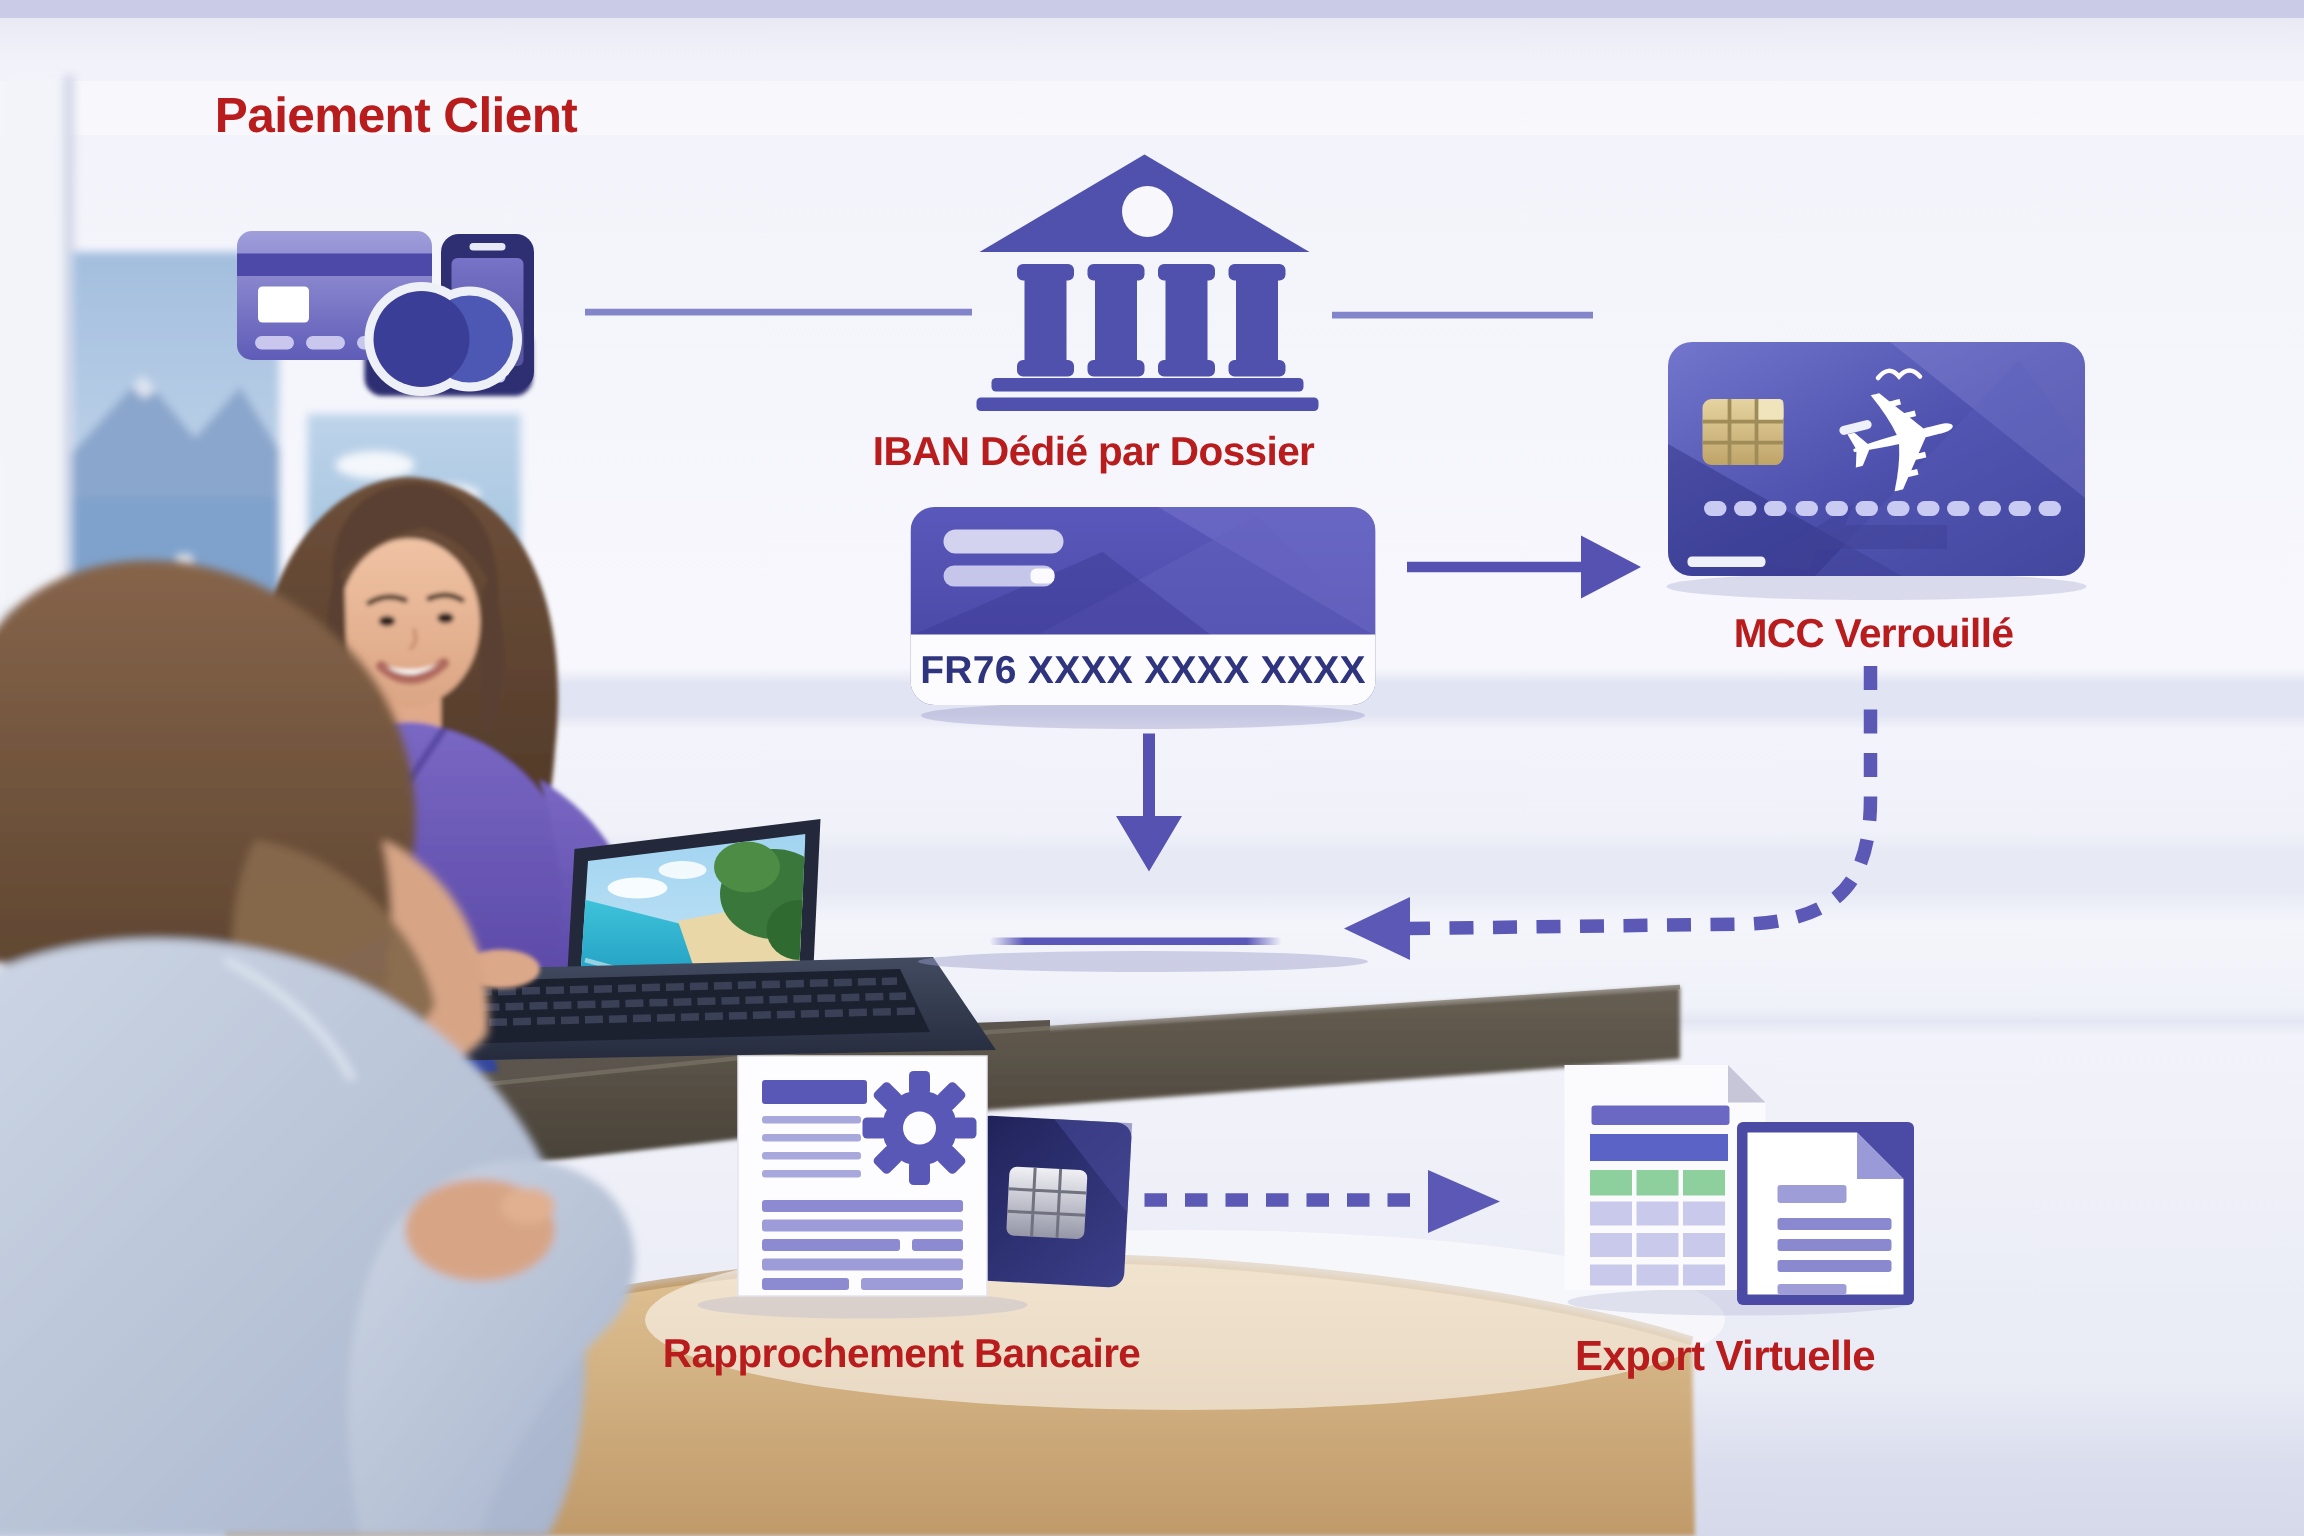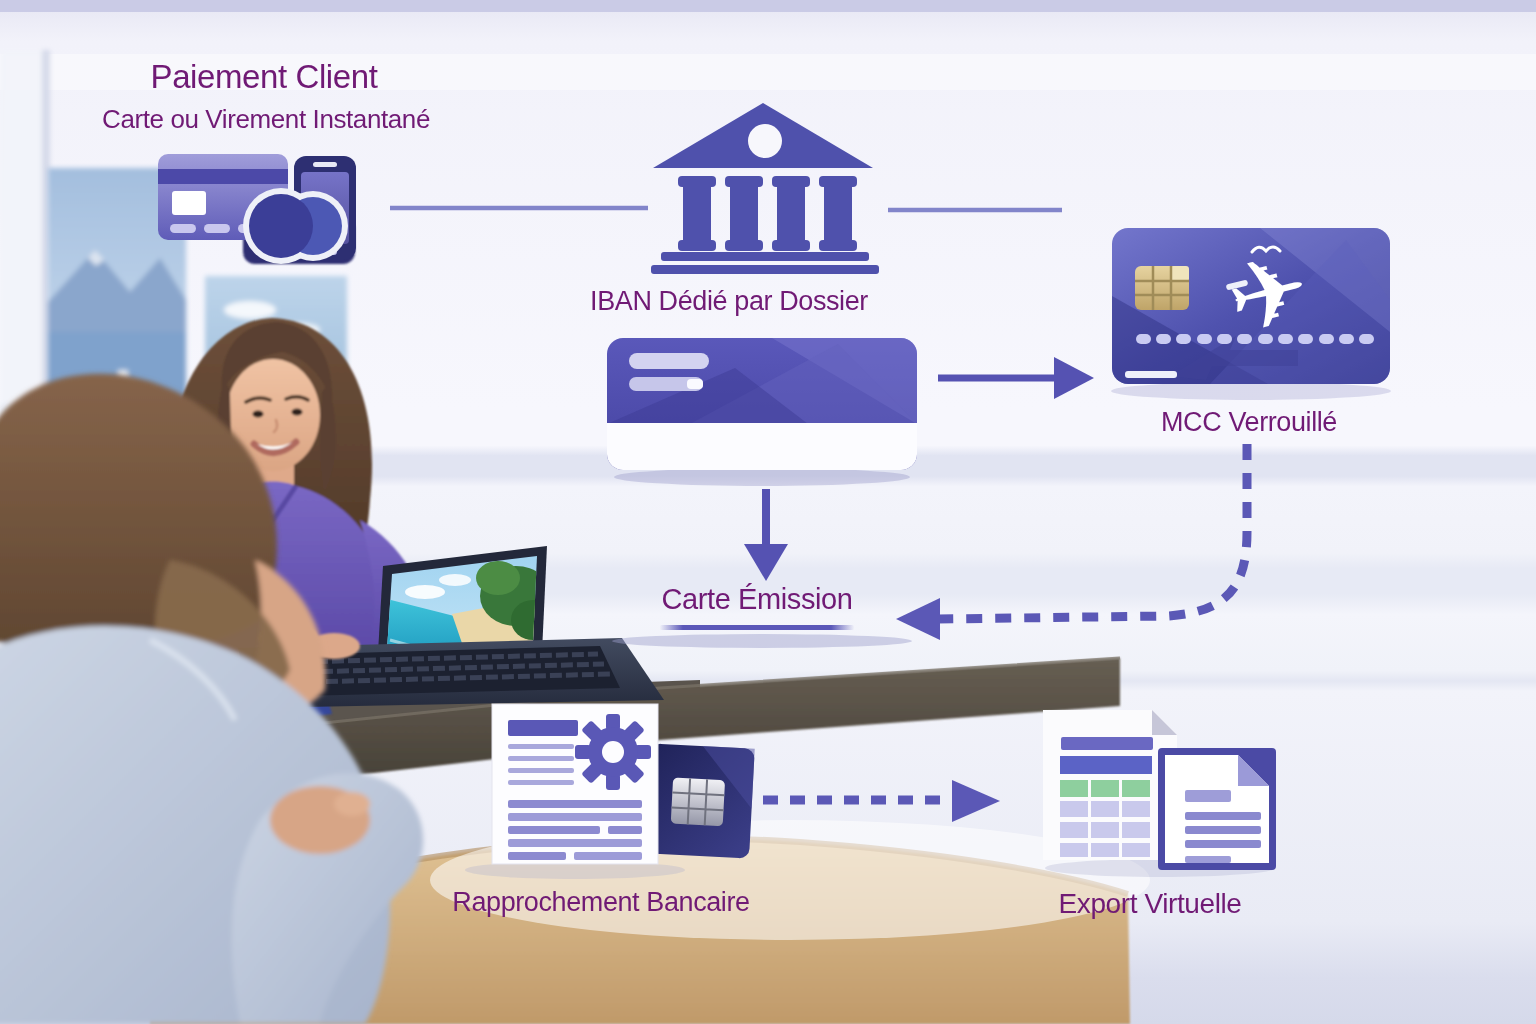--- a/index.html
+++ b/index.html
@@ -1,19 +1,19 @@
 <!DOCTYPE html>
 <html><head>
 <meta charset="utf-8">
 <style>
   html,body{margin:0;padding:0;background:#777;}
   .canvas{position:relative;width:1536px;height:1024px;overflow:hidden;
           background:#f2f2fa;font-family:"Liberation Sans","DejaVu Sans",sans-serif;}
   .layer{position:absolute;left:0;top:0;width:1536px;height:1024px;}
-  .label{position:absolute;transform:translateX(-50%);font-weight:400;color:#701a75;
+  .label{position:absolute;transform:translateX(-50%);font-weight:700;color:#b91c1c;
          white-space:nowrap;letter-spacing:-0.4px;}
   .t-title{font-size:33px;}
   .t-sub{font-size:26px;}
   .t-node{font-size:27px;}
   .t-emission{font-size:29px;}
   .t-export{font-size:28px;}
   .t-stack{text-align:right;line-height:37px;}
   .iban-number{position:absolute;left:607px;top:422px;width:310px;height:48px;
                display:flex;align-items:center;justify-content:center;
                font-weight:700;font-size:26px;color:#2f347f;letter-spacing:0.2px;}
@@ -443,27 +443,26 @@
         <rect x="1185" y="790" width="46" height="12" rx="2" fill="#9e9dd8"></rect>
         <rect x="1185" y="812" width="76" height="8" rx="2" fill="#8a89cf"></rect>
         <rect x="1185" y="826" width="76" height="8" rx="2" fill="#8a89cf"></rect>
         <rect x="1185" y="840" width="76" height="8" rx="2" fill="#8a89cf"></rect>
         <rect x="1185" y="856" width="46" height="7" rx="2" fill="#9e9dd8"></rect>
       </g>
     </g>
   </svg>
 
   <div class="label t-title" style="left:264px;top:58px;">Paiement Client</div>
-  <div class="label t-sub" style="left:266px;top:104px;">Carte ou Virement Instantané</div>
 
   <div class="label t-node" style="left:729px;top:286px;">IBAN Dédié par Dossier</div>
+  <div class="iban-number">FR76 XXXX XXXX XXXX</div>
 
   <div class="label t-node" style="left:1249px;top:407px;">MCC Verrouillé</div>
 
-  <div class="label t-emission" style="left:757px;top:583px;">Carte Émission</div>
   <div class="emission-underline"></div>
 
   <div class="label t-node t-stack" style="left:601px;top:884px;">
     <div>Rapprochement Bancaire</div>
   </div>
 
   <div class="label t-export" style="left:1150px;top:888px;">Export Virtuelle</div>
 
 </div>
 

